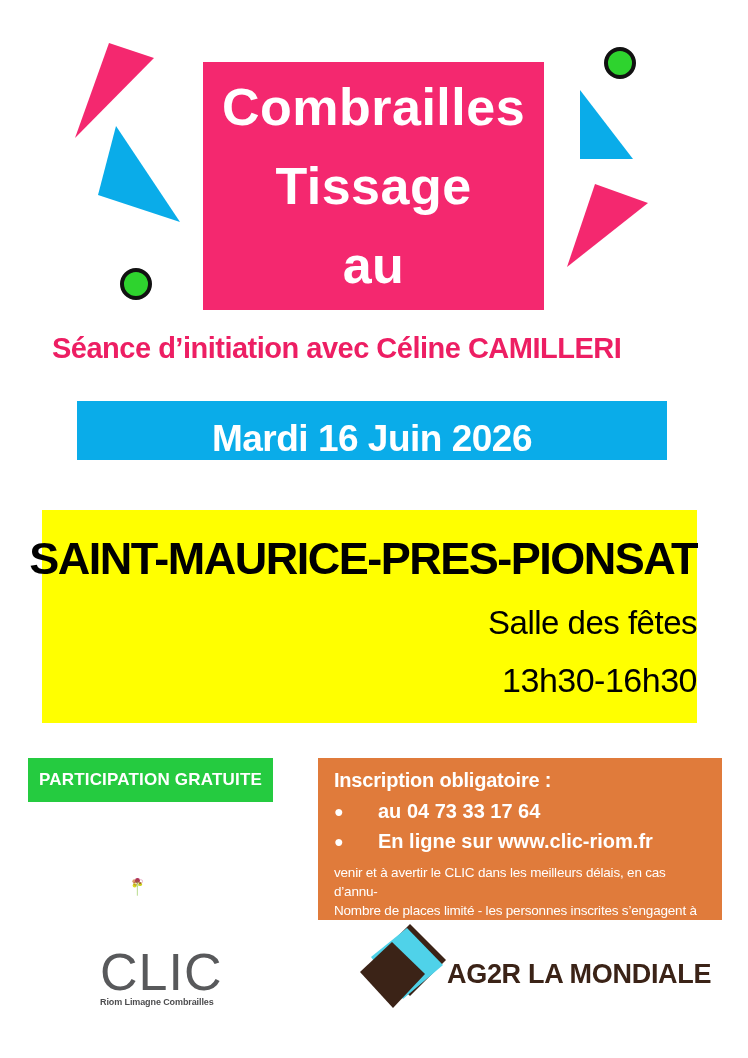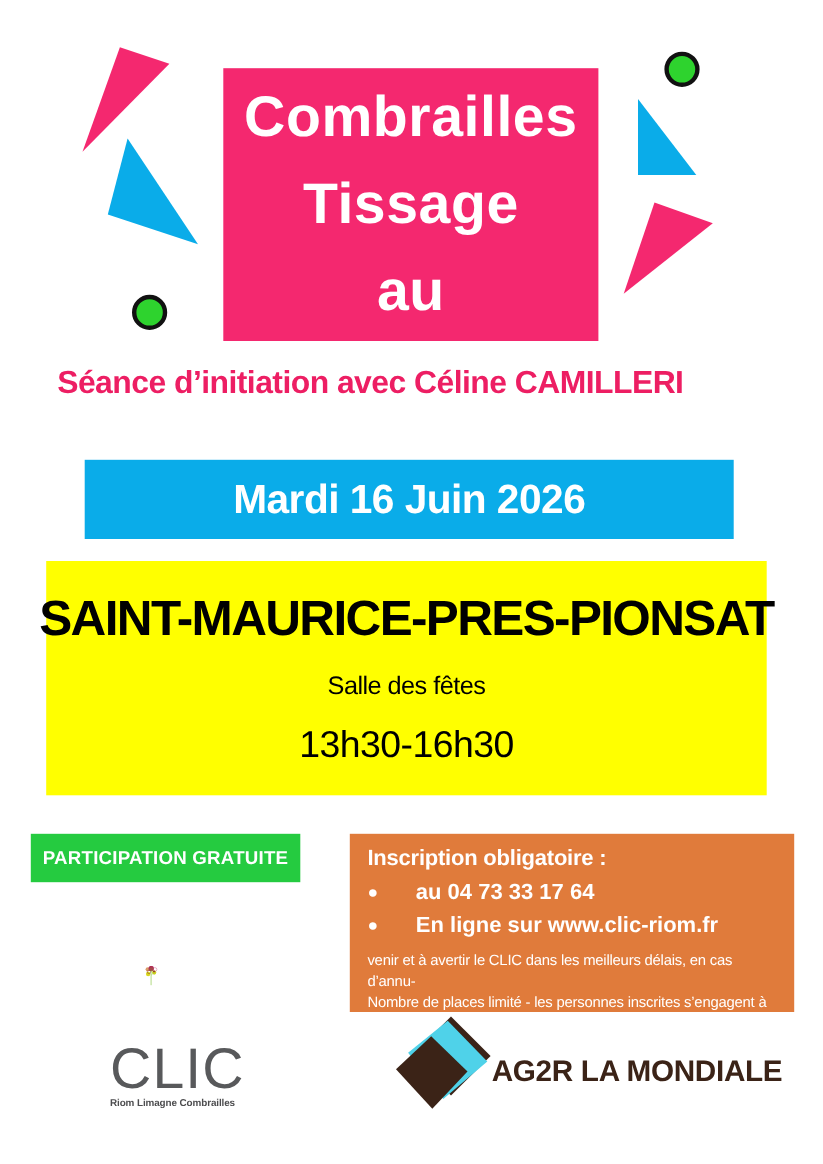--- a/index.html
+++ b/index.html
@@ -20,32 +20,32 @@
     justify-content:space-around;align-items:center;padding:6px 0;
   }
   .title-line{
     color:#fff;font-size:52px;font-weight:bold;letter-spacing:0.5px;line-height:1;
   }
   .subtitle{
     position:absolute;left:52px;top:332px;width:696px;
     color:var(--pink-text);font-size:29px;font-weight:bold;letter-spacing:-0.5px;
   }
   .date-banner{
-    position:absolute;left:77px;top:418px;width:590px;height:72px;
-    background:var(--blue);display:flex;align-items:center;justify-content:center;
+    position:absolute;left:77px;top:401px;width:590px;height:59px;
+    background:var(--blue);display:flex;align-items:flex-end;justify-content:center;
   }
   .date-banner .txt{color:#fff;font-size:37px;font-weight:bold;letter-spacing:-0.5px;}
 
   .venue-block{
     position:absolute;left:42px;top:510px;width:655px;height:213px;
     background:var(--yellow);display:flex;flex-direction:column;
-    justify-content:space-evenly;align-items:center;padding:4px 0;color:#000;
+    justify-content:space-evenly;align-items:flex-end;padding:4px 0;color:#000;
   }
   .venue-city{font-size:45px;font-weight:bold;letter-spacing:-1.5px;white-space:nowrap;}
-  .venue-place{font-size:23px;letter-spacing:-0.5px;}
+  .venue-place{font-size:33px;letter-spacing:-0.5px;}
   .venue-time{font-size:34px;letter-spacing:-0.5px;}
 
   .participation-banner{
     position:absolute;left:28px;top:758px;width:245px;height:44px;
     background:var(--green);display:flex;align-items:center;justify-content:center;
   }
   .participation-banner .txt{color:#fff;font-size:17px;font-weight:bold;letter-spacing:0.2px;}
 
   .registration-block{
     position:absolute;left:318px;top:758px;width:404px;height:162px;

